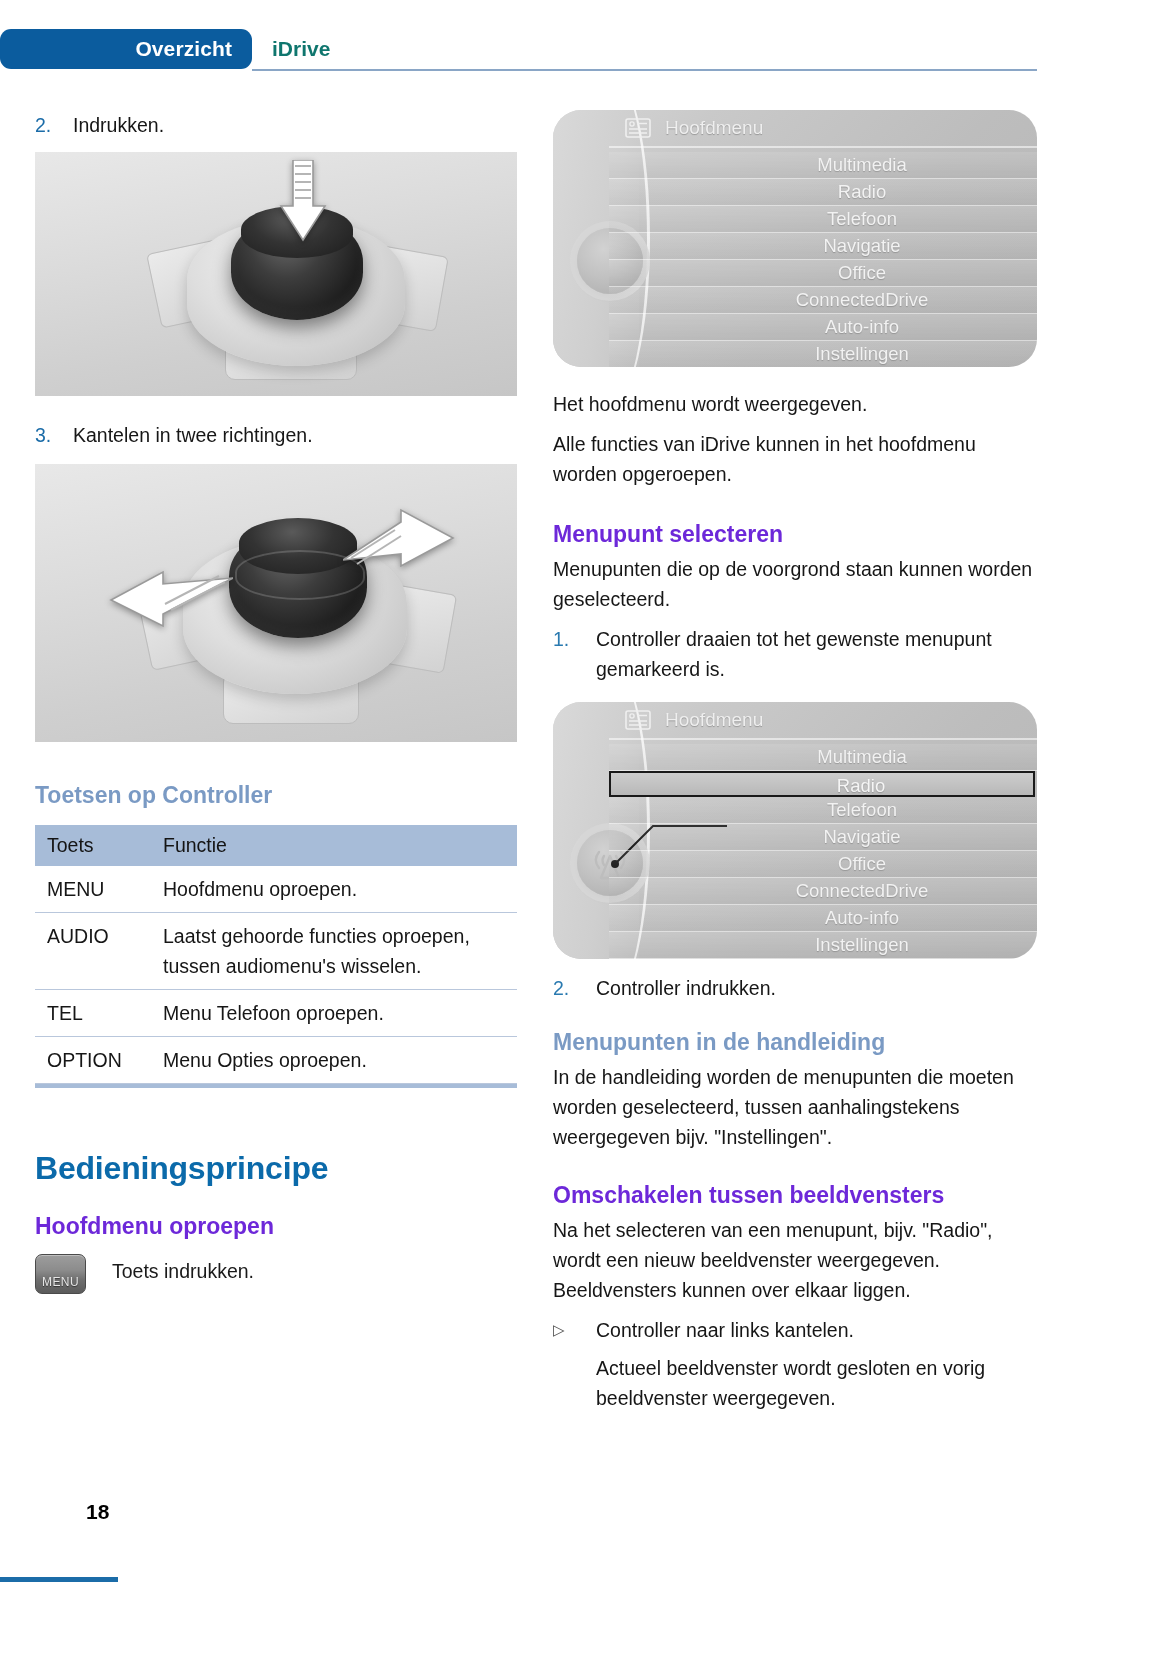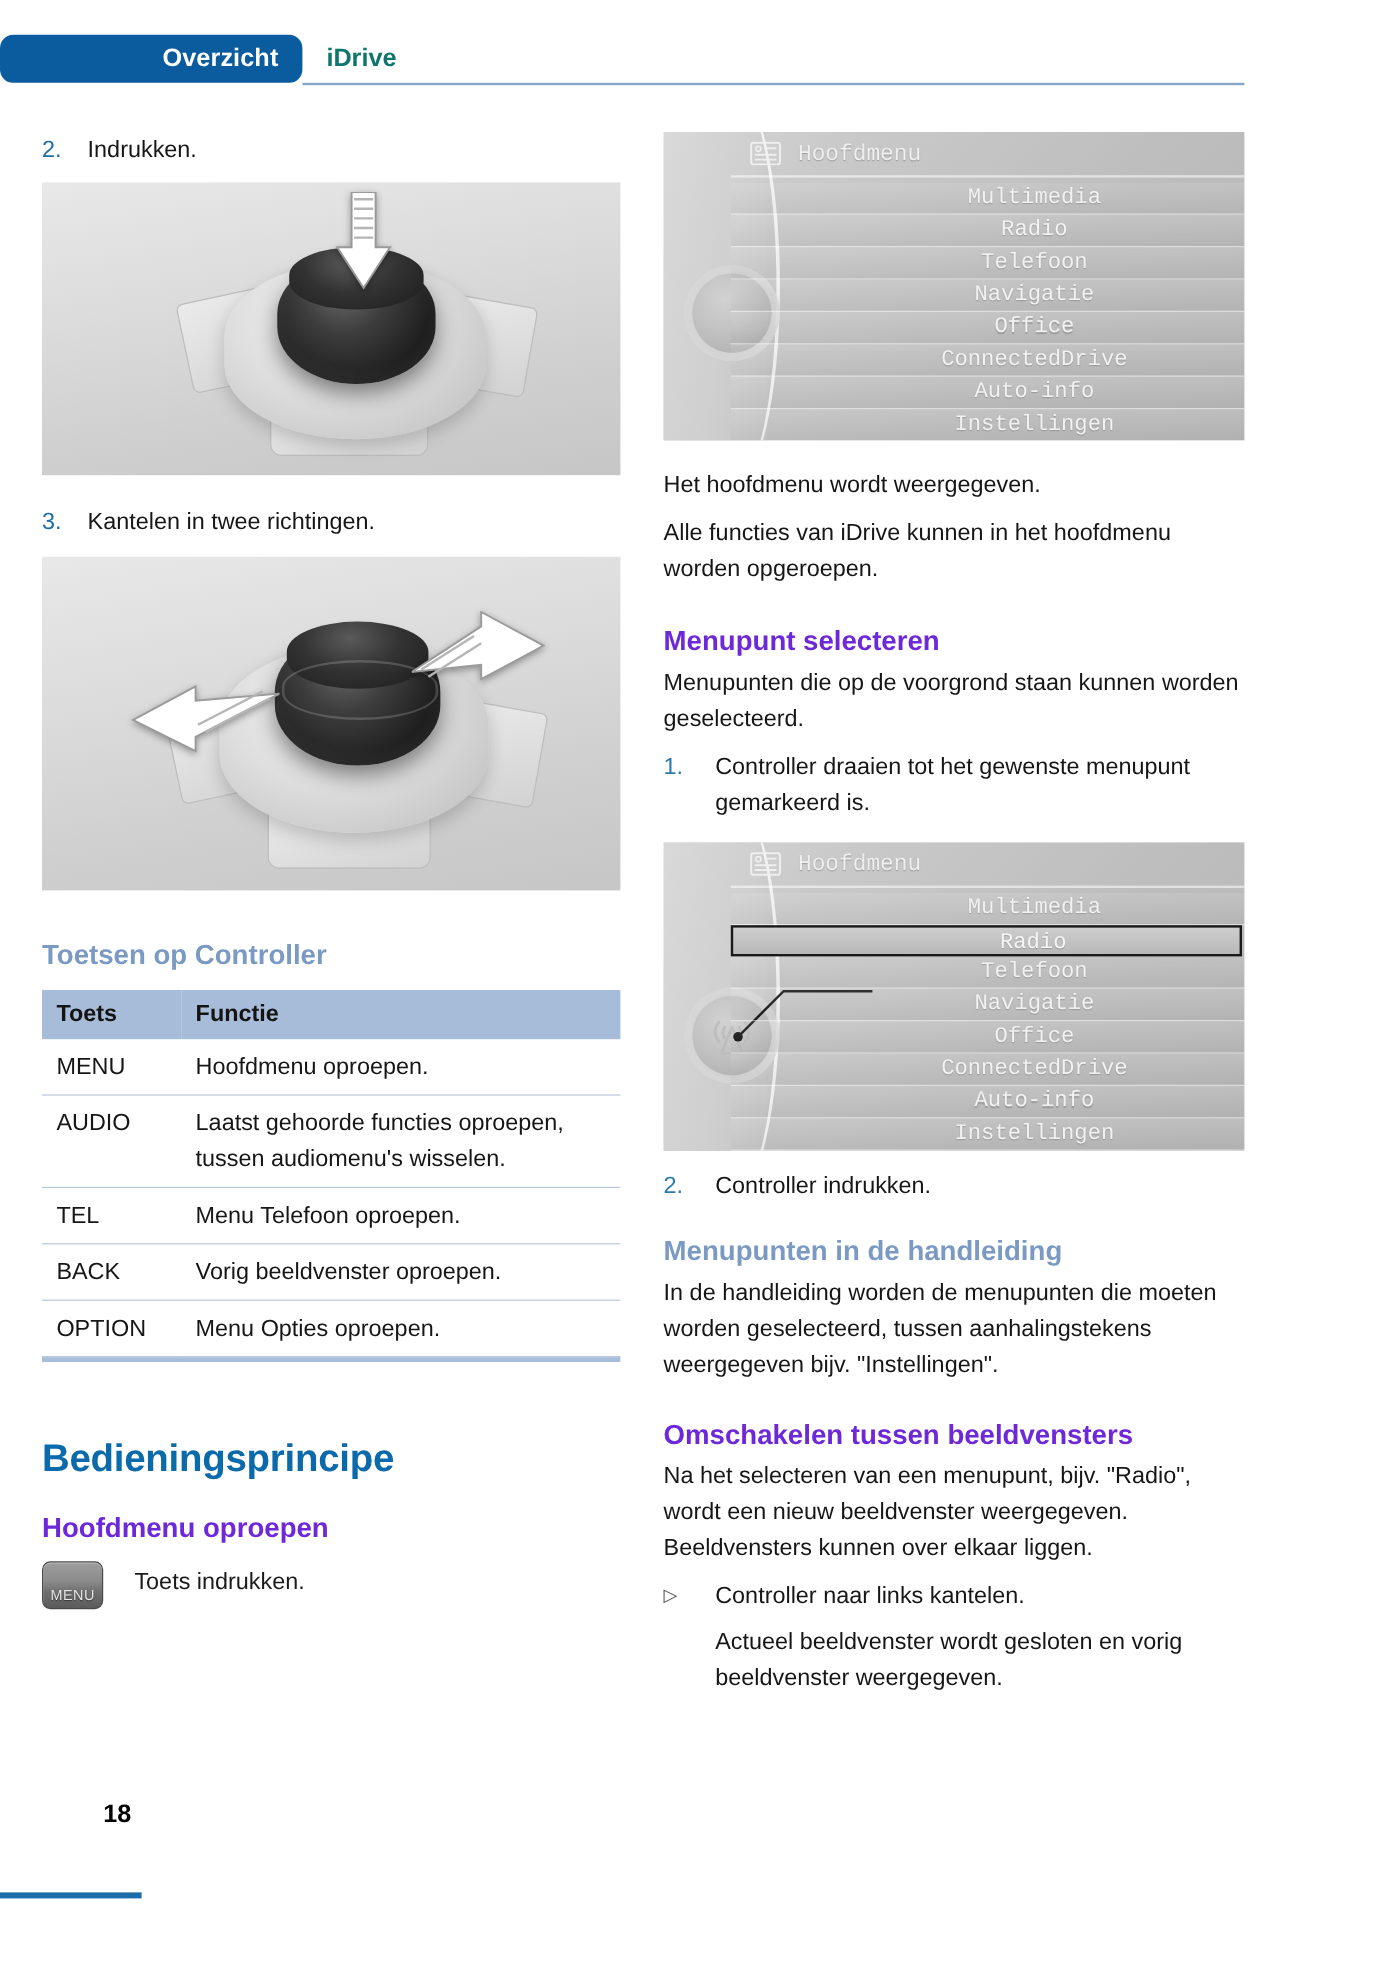--- a/index.html
+++ b/index.html
@@ -111,21 +111,22 @@
   .arrow-down{
     position:absolute;
     filter:drop-shadow(0 2px 3px rgba(0,0,0,.35));
   }
 
   
   .idrive{
     position:relative;
     background:linear-gradient(135deg,#d6d6d6 0%,#c9c9c9 22%,#bdbdbd 60%,#b6b6b6 100%);
     overflow:hidden;
-    font-family:Liberation Mono, monospace;
+    font-family:Liberation Sans, sans-serif;
+    border-radius:28px;
   }
   .idrive .bezel{
     position:absolute;left:0;top:0;bottom:0;width:86px;
     background:linear-gradient(100deg,#d9d9d9,#cfcfcf 60%,#c4c4c4);
   }
   .idrive .bezel-curve{
     position:absolute;left:30px;top:-40px;width:64px;bottom:-40px;
     border-right:3px solid rgba(255,255,255,.75);
     border-radius:0 60% 60% 0 / 0 50% 50% 0;
   }
@@ -167,21 +168,21 @@
     position:absolute;
     border-radius:50%;
     background:radial-gradient(circle at 40% 32%,#d2d2d2 0%,#c2c2c2 45%,#b3b3b3 80%,#a9a9a9 100%);
     box-shadow:0 0 0 7px rgba(215,215,215,.85), 0 2px 6px rgba(0,0,0,.18);
   }
 
   
   table.keys{border-collapse:collapse;width:482px;}
   table.keys th{
     background:#a7bcd8;
-    text-align:left;font-weight:700;font-size:19.5px;
+    text-align:left;font-weight:400;font-size:19.5px;
     padding:9px 0 9px 12px;color:#141414;
   }
   table.keys th.c1{width:104px;}
   table.keys td{
     font-size:19.5px;line-height:30px;color:#161616;
     padding:8px 0 8px 12px;vertical-align:top;
     border-bottom:1px solid #b9c7dc;
   }
   table.keys td.c1{width:104px;padding-right:0;}
   .table-bottom-rule{width:482px;height:4px;background:#a7bcd8;}
@@ -290,24 +291,20 @@
         </tr>
         <tr>
           <td class="c1">AUDIO</td>
           <td>Laatst gehoorde functies oproepen, tussen audiomenu's wisselen.</td>
         </tr>
         <tr>
           <td class="c1">TEL</td>
           <td>Menu Telefoon oproepen.</td>
         </tr>
         <tr>
-          <td class="c1">BACK</td>
-          <td>Vorig beeldvenster oproepen.</td>
-        </tr>
-        <tr>
           <td class="c1">OPTION</td>
           <td>Menu Opties oproepen.</td>
         </tr>
       </tbody>
     </table>
     <div class="table-bottom-rule"></div>
 
     <h2 class="h-major" style="margin-top:62px;">Bedieningsprincipe</h2>
 
     <h3 class="h-blue" style="margin-top:26px;font-size:23px;">Hoofdmenu oproepen</h3>

